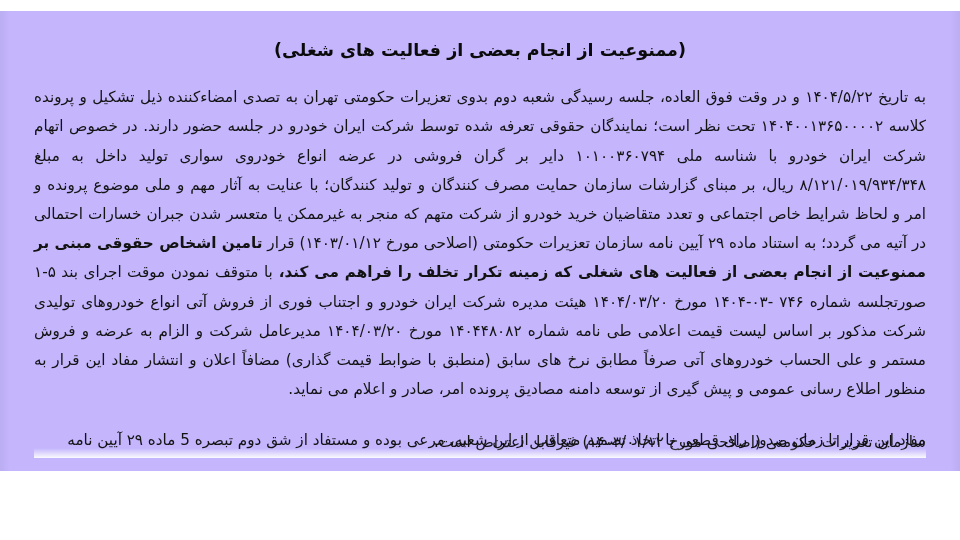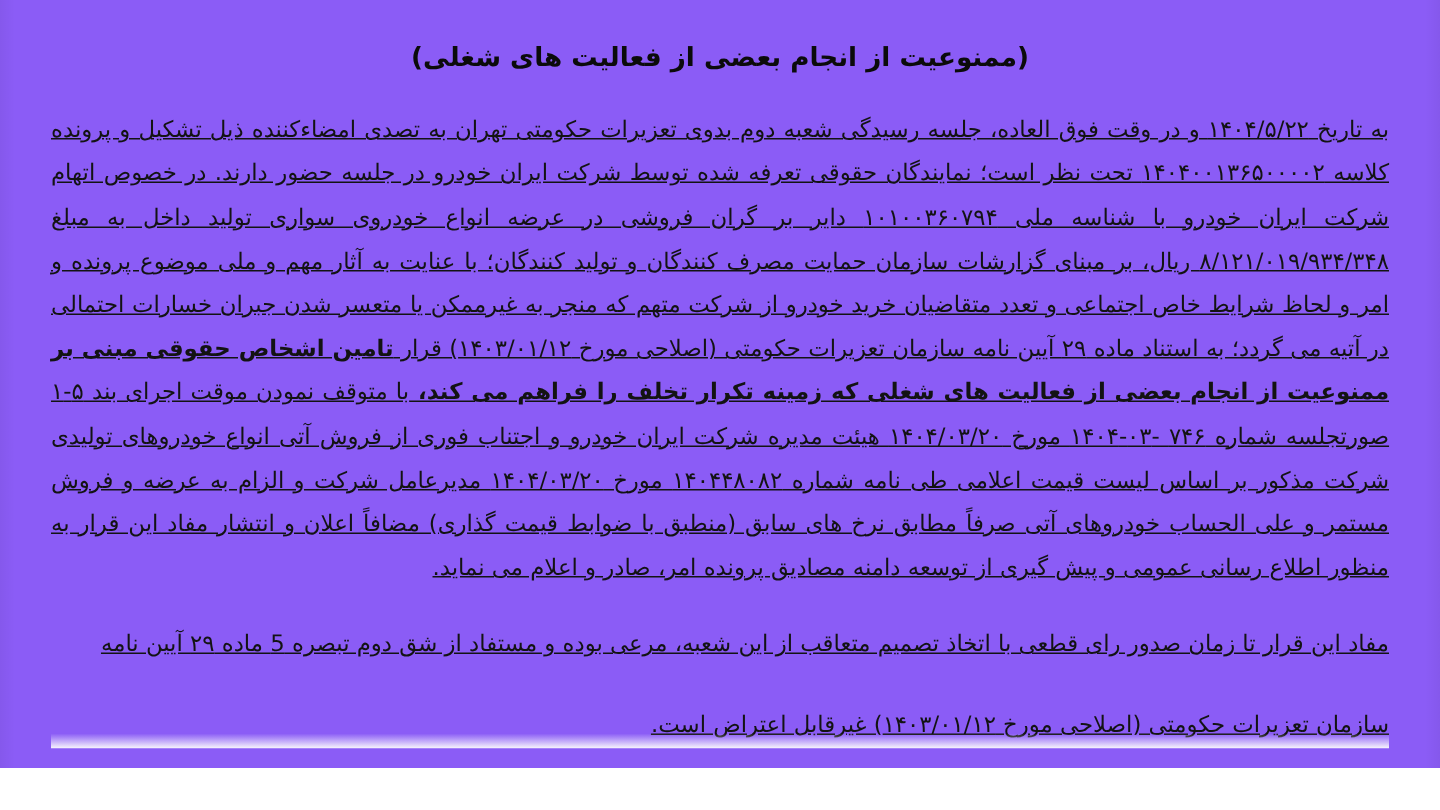--- a/index.html
+++ b/index.html
@@ -11,45 +11,45 @@
   body {
     width: 960px;
     height: 540px;
     overflow: hidden;
     font-family: "DejaVu Sans", "Liberation Sans", sans-serif;
     color: #111111;
   }
   .page {
     position: relative;
     width: 960px;
-    height: 512px;
-    background: #8b5cf6;
+    height: 460px;
+    background: #c4b5fd;
     box-sizing: border-box;
     padding: 18px 34px 0 34px;
+    margin-top: 11px;
   }
   .doc-title {
     text-align: center;
     font-weight: bold;
     font-size: 17.5px;
     line-height: 1.5;
     margin: 8px 0 20px 0;
     color: #0b0b0b;
     letter-spacing: 0;
   }
   .body-block {
     direction: rtl;
     text-align: justify;
     text-justify: inter-word;
     font-size: 15.2px;
     line-height: 1.92;
     color: #131313;
   }
   .body-block p {
     margin: 0 0 0 0;
-    text-decoration: underline;
   }
   .para-gap {
     height: 22px;
   }
   .bold-run {
     font-weight: bold;
   }
   .tail-fade {
     position: absolute;
     right: 34px;

